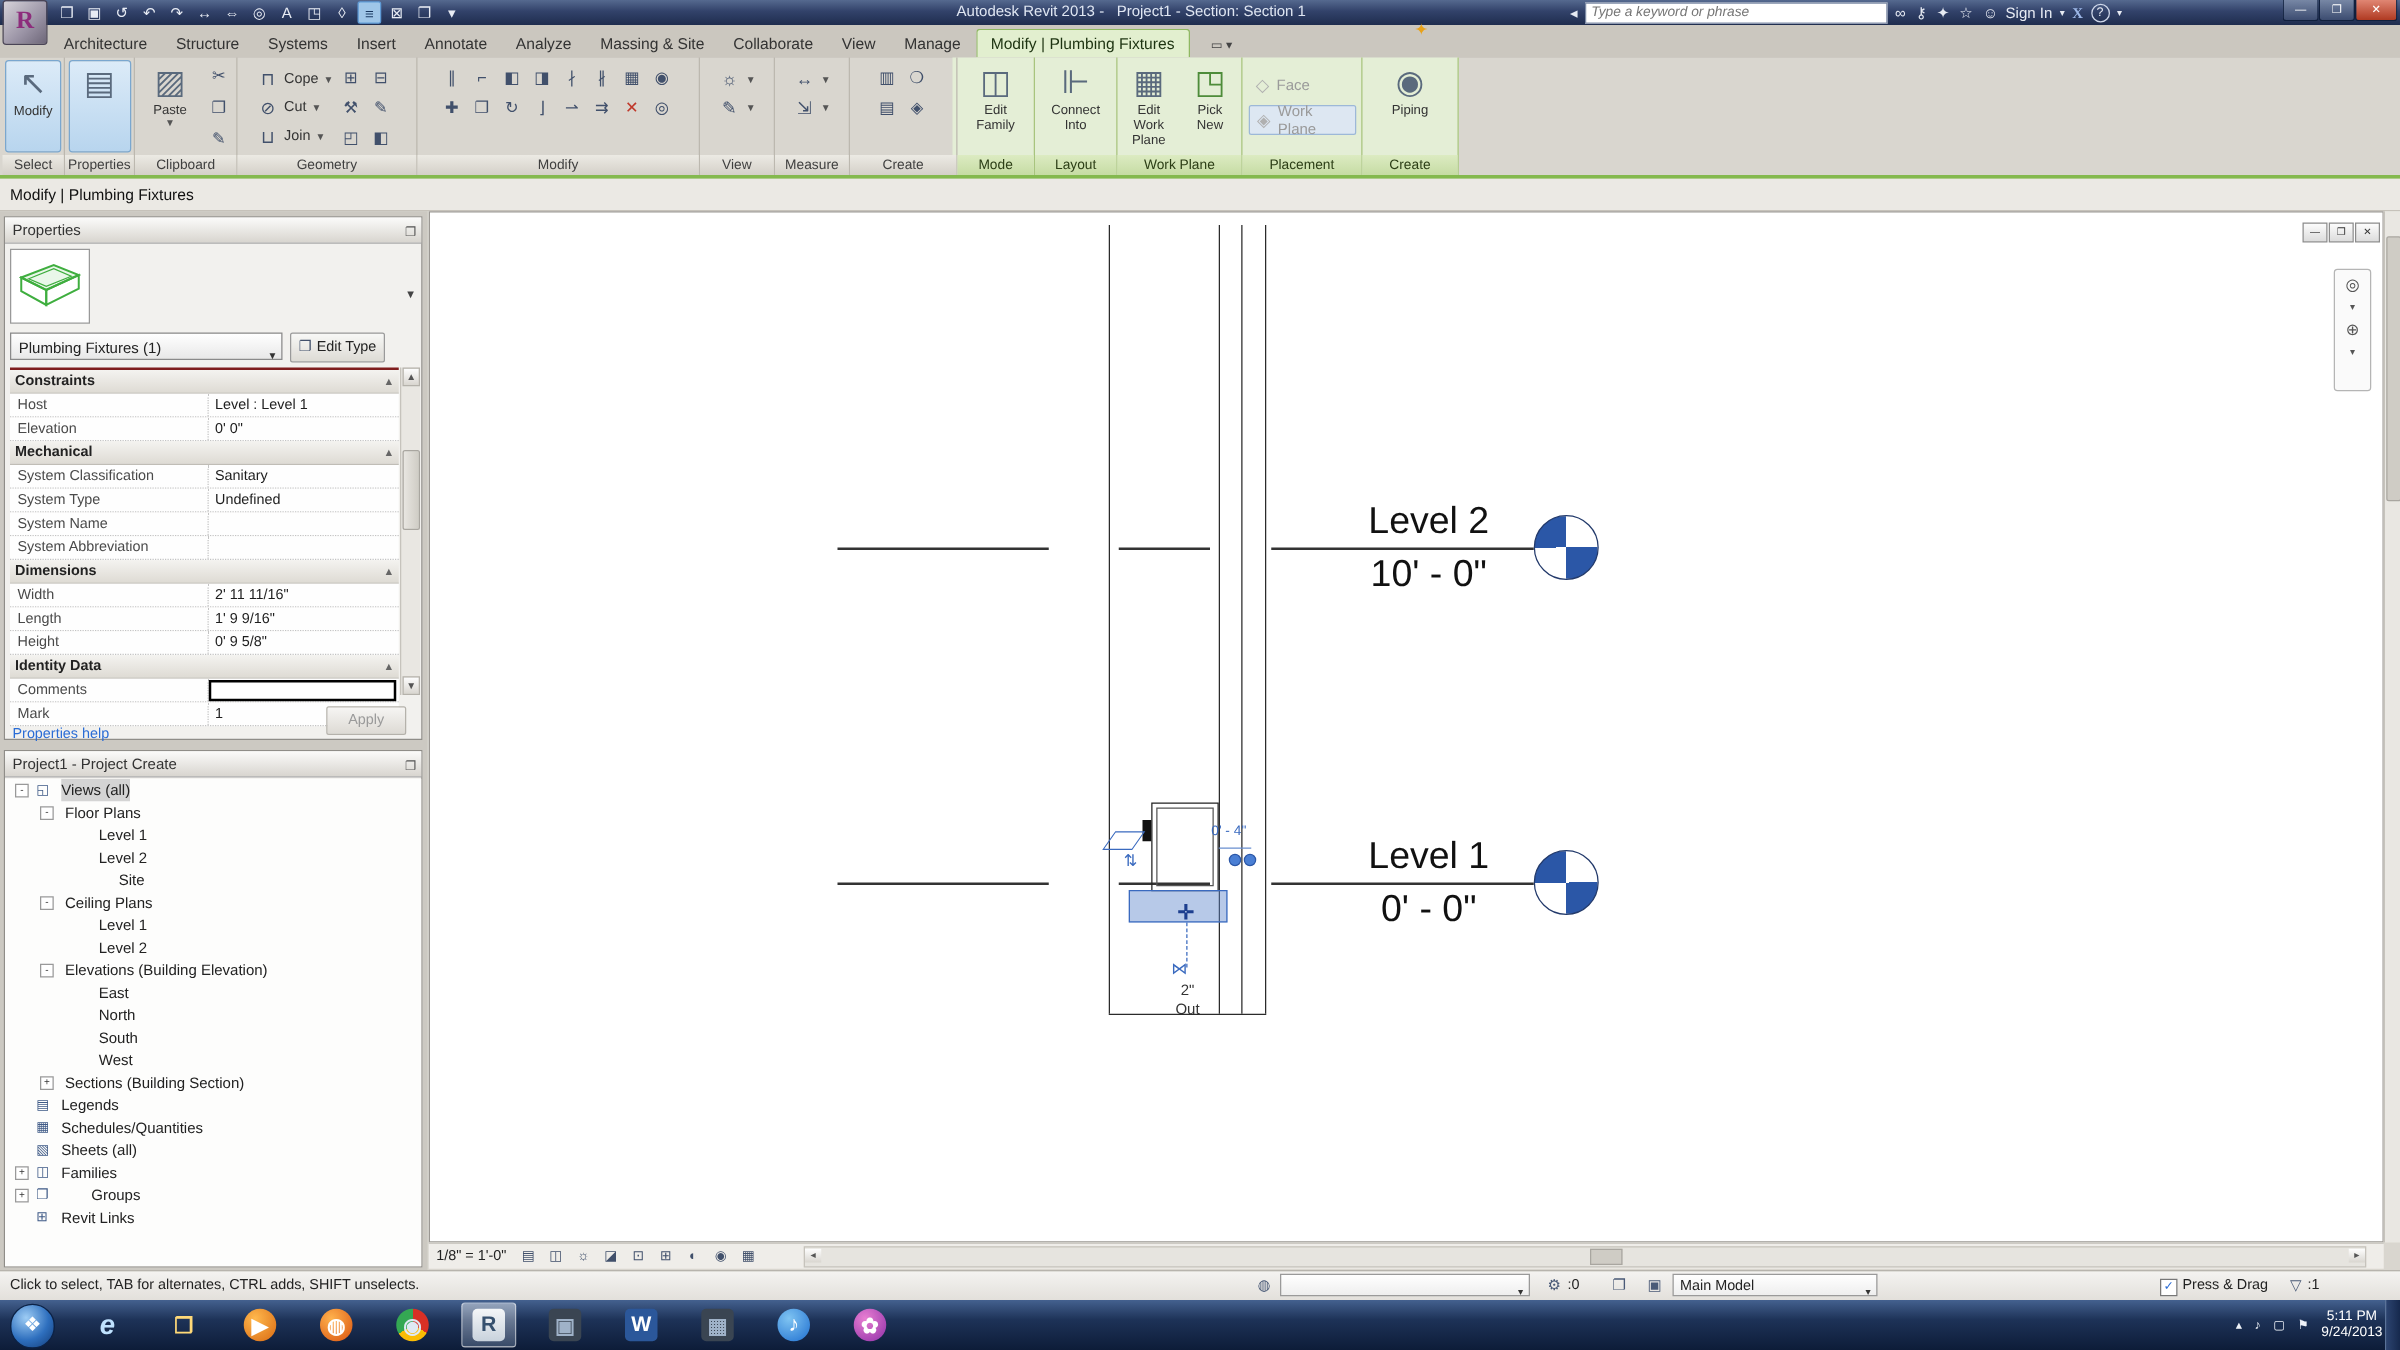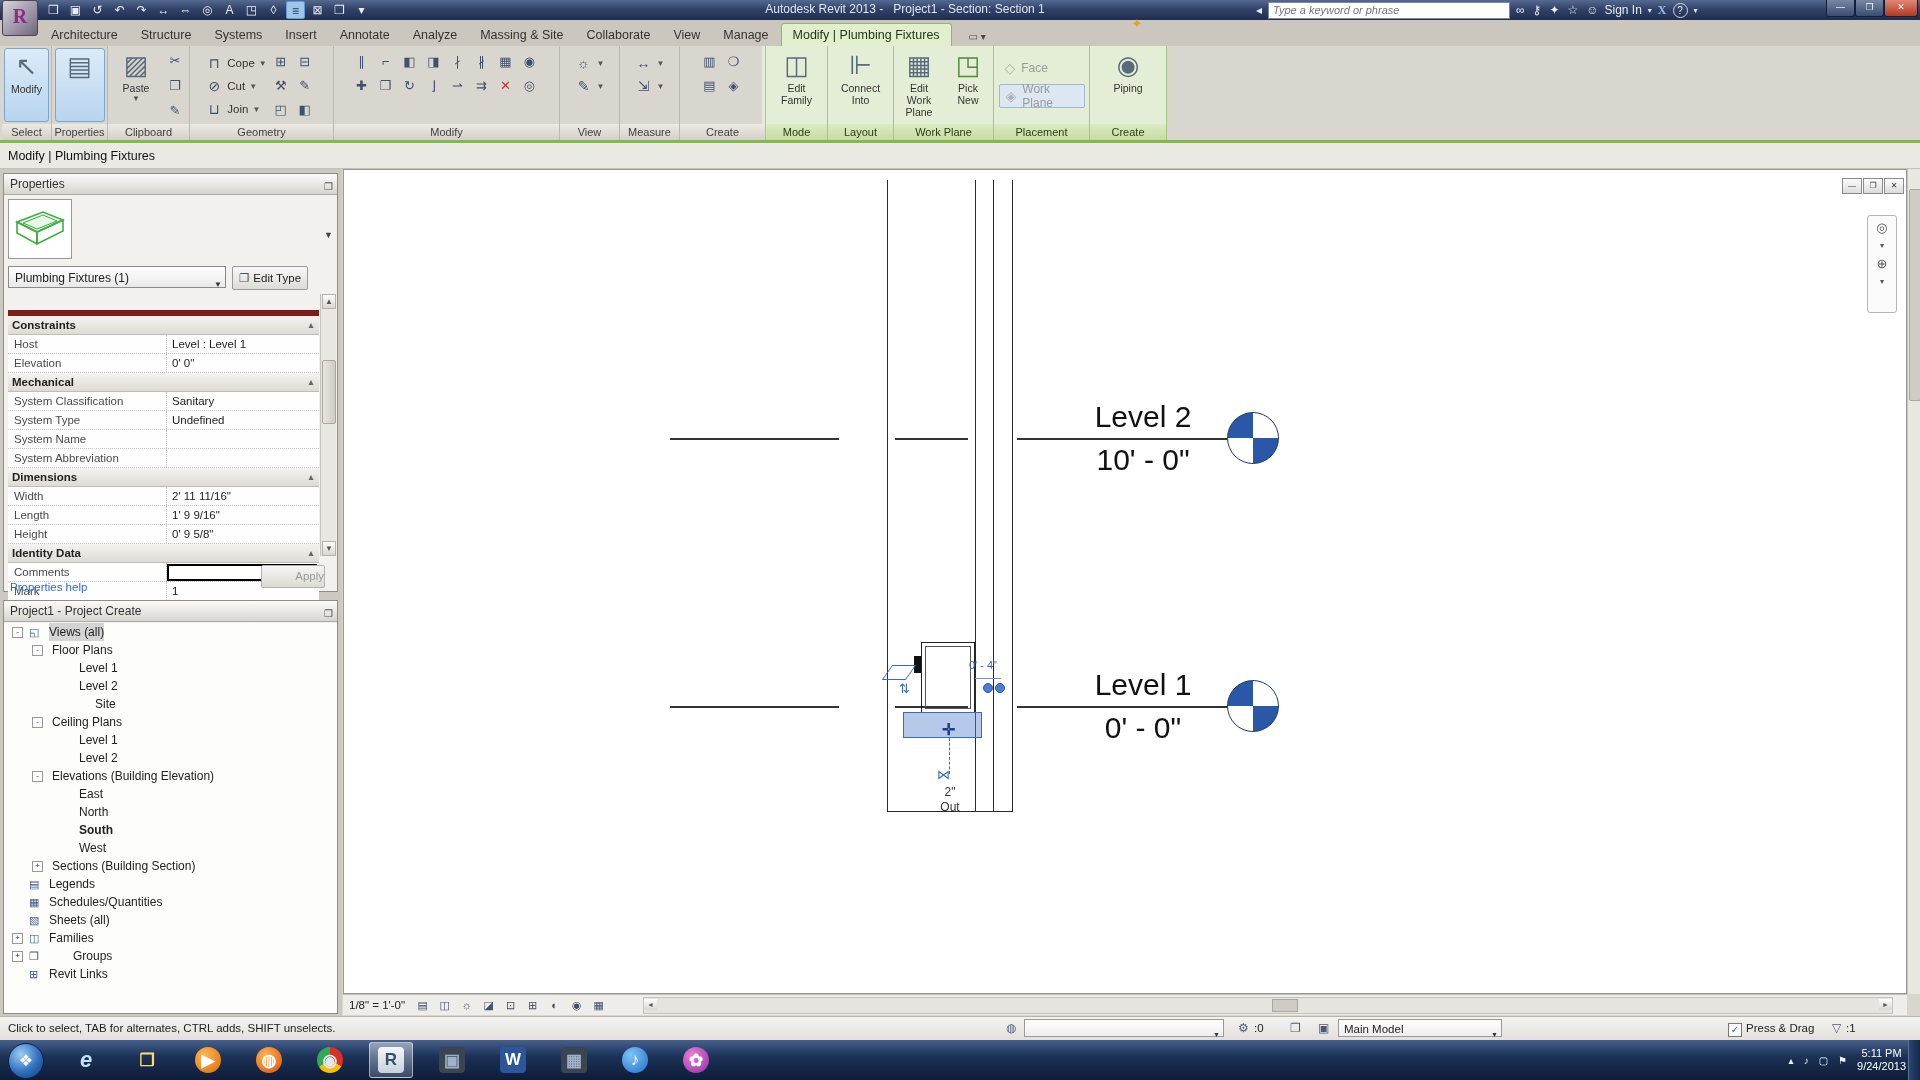--- a/index.html
+++ b/index.html
@@ -74,38 +74,38 @@
   #props{top:4px;height:417px}
   #preview{position:absolute;left:4px;top:25px;width:62px;height:58px;background:#fff;border:1px solid #999}
   #typename{position:absolute;left:74px;top:25px;width:238px;font-size:11.5px;color:#222;line-height:14px;overflow-wrap:anywhere}
   #typedrop{position:absolute;right:4px;top:56px;font-size:9px;color:#444}
   #filterrow{position:absolute;left:4px;top:92px;width:325px;height:24px;display:flex;gap:6px}
   #typesel{width:218px;height:22px;border:1px solid #8a8a8a;background:linear-gradient(#fff,#e8e8e8);
      font-size:12px;line-height:22px;padding-left:6px;position:relative;box-sizing:border-box}
   #typesel .da{position:absolute;right:3px;top:7px;font-size:8px;color:#333}
   #edittype{height:22px;border:1px solid #9a9a9a;background:linear-gradient(#f8f8f6,#dddbd5);border-radius:2px;
      font-size:11.5px;line-height:22px;padding:0 6px;display:flex;gap:4px;align-items:center}
-  #grid{position:absolute;left:4px;top:136px;width:311px;border-top:6px solid #7f1d1d}
+  #grid{position:absolute;left:4px;top:120px;width:311px;border-top:2px solid #7f1d1d}
   .grow{display:flex;height:18px;border-bottom:1px dotted #c3c3c3;font-size:11.5px;background:#fefefe}
   .grow .lab{width:152px;padding-left:6px;color:#4a4a4a;border-right:1px dotted #c3c3c3;line-height:18px;
       white-space:nowrap;overflow:hidden}
   .grow .val{flex:1;padding-left:5px;color:#1d1d1d;line-height:18px;white-space:nowrap;overflow:hidden}
   .ghead{display:flex;height:18px;background:linear-gradient(#f4f3f0,#dedbd4);border-bottom:1px solid #c0bdb6;
       font-size:11.5px;font-weight:bold;color:#222;line-height:18px}
   .ghead .gt{flex:1;padding-left:4px}
   .ghead .chev{width:16px;color:#666;font-size:9px;text-align:center}
   .grow input{flex:1;margin:1px 2px 1px 0;border:2px solid #000;height:13px;font-size:11px;padding:0 2px}
   #pscroll{position:absolute;right:1px;top:120px;width:15px;height:262px;background:#e9e7e2;border-left:1px solid #c6c3bc}
   .sarrow{position:absolute;left:1px;width:12px;height:13px;font-size:8px;color:#555;text-align:center;line-height:13px;
       background:linear-gradient(#fdfdfd,#d9d6d0);border:1px solid #b5b2ab}
   #pthumb{position:absolute;left:1px;top:66px;width:12px;height:62px;background:linear-gradient(90deg,#e8e6e1,#cfccc5);border:1px solid #a9a6a0;border-radius:2px}
   #propfoot{position:absolute;left:4px;bottom:4px;width:325px;height:22px}
   #prophelp{position:absolute;left:2px;top:16px;color:#2a6cd5;font-size:11.5px;}
   #applybtn{position:absolute;right:8px;top:0;width:62px;height:21px;border:1px solid #b5b2ab;border-radius:2px;
-      background:linear-gradient(#f6f5f3,#dddad4);color:#9a9a9a;font-size:11.5px;text-align:right;line-height:21px}
+      background:linear-gradient(#f6f5f3,#dddad4);color:#9a9a9a;font-size:11.5px;text-align:center;line-height:21px}
   #browser{top:431px;height:412px}
   #tree{position:absolute;left:0;top:22px;right:0;bottom:0;background:#fdfdfc;overflow:hidden}
   .titem{position:relative;height:18px;font-size:12px;color:#222;line-height:18px;white-space:nowrap}
   .titem .expander{position:absolute;top:4px;width:9px;height:9px;border:1px solid #999;background:#fff;
       font-size:8px;line-height:7px;text-align:center;color:#333}
   .titem .ticon{position:absolute;top:0;font-size:11px;color:#3f5a86}
   .titem .tlabel{position:absolute;top:0}
   .titem.sel .tlabel{background:#d4d4d4}
   
   #canvas{position:absolute;left:343px;top:169px;width:1564px;height:825px;background:#fff;border:1px solid #9a9792;box-sizing:border-box}
@@ -543,21 +543,21 @@
           <span class="expander" style="left: 28px;">-</span>
           <span class="tlabel" style="left: 48px;">Elevations (Building Elevation)</span>
         </div>
         <div class="titem">
           <span class="tlabel" style="left: 75px;">East</span>
         </div>
         <div class="titem">
           <span class="tlabel" style="left: 75px;">North</span>
         </div>
         <div class="titem">
-          <span class="tlabel" style="left: 75px; font-weight: bold;">South</span>
+          <span class="tlabel" style="left: 75px;">South</span>
         </div>
         <div class="titem">
           <span class="tlabel" style="left: 75px;">West</span>
         </div>
         <div class="titem">
           <span class="expander" style="left: 28px;">+</span>
           <span class="tlabel" style="left: 48px;">Sections (Building Section)</span>
         </div>
         <div class="titem">
           <span class="ticon" style="left: 25px;">▤</span>

